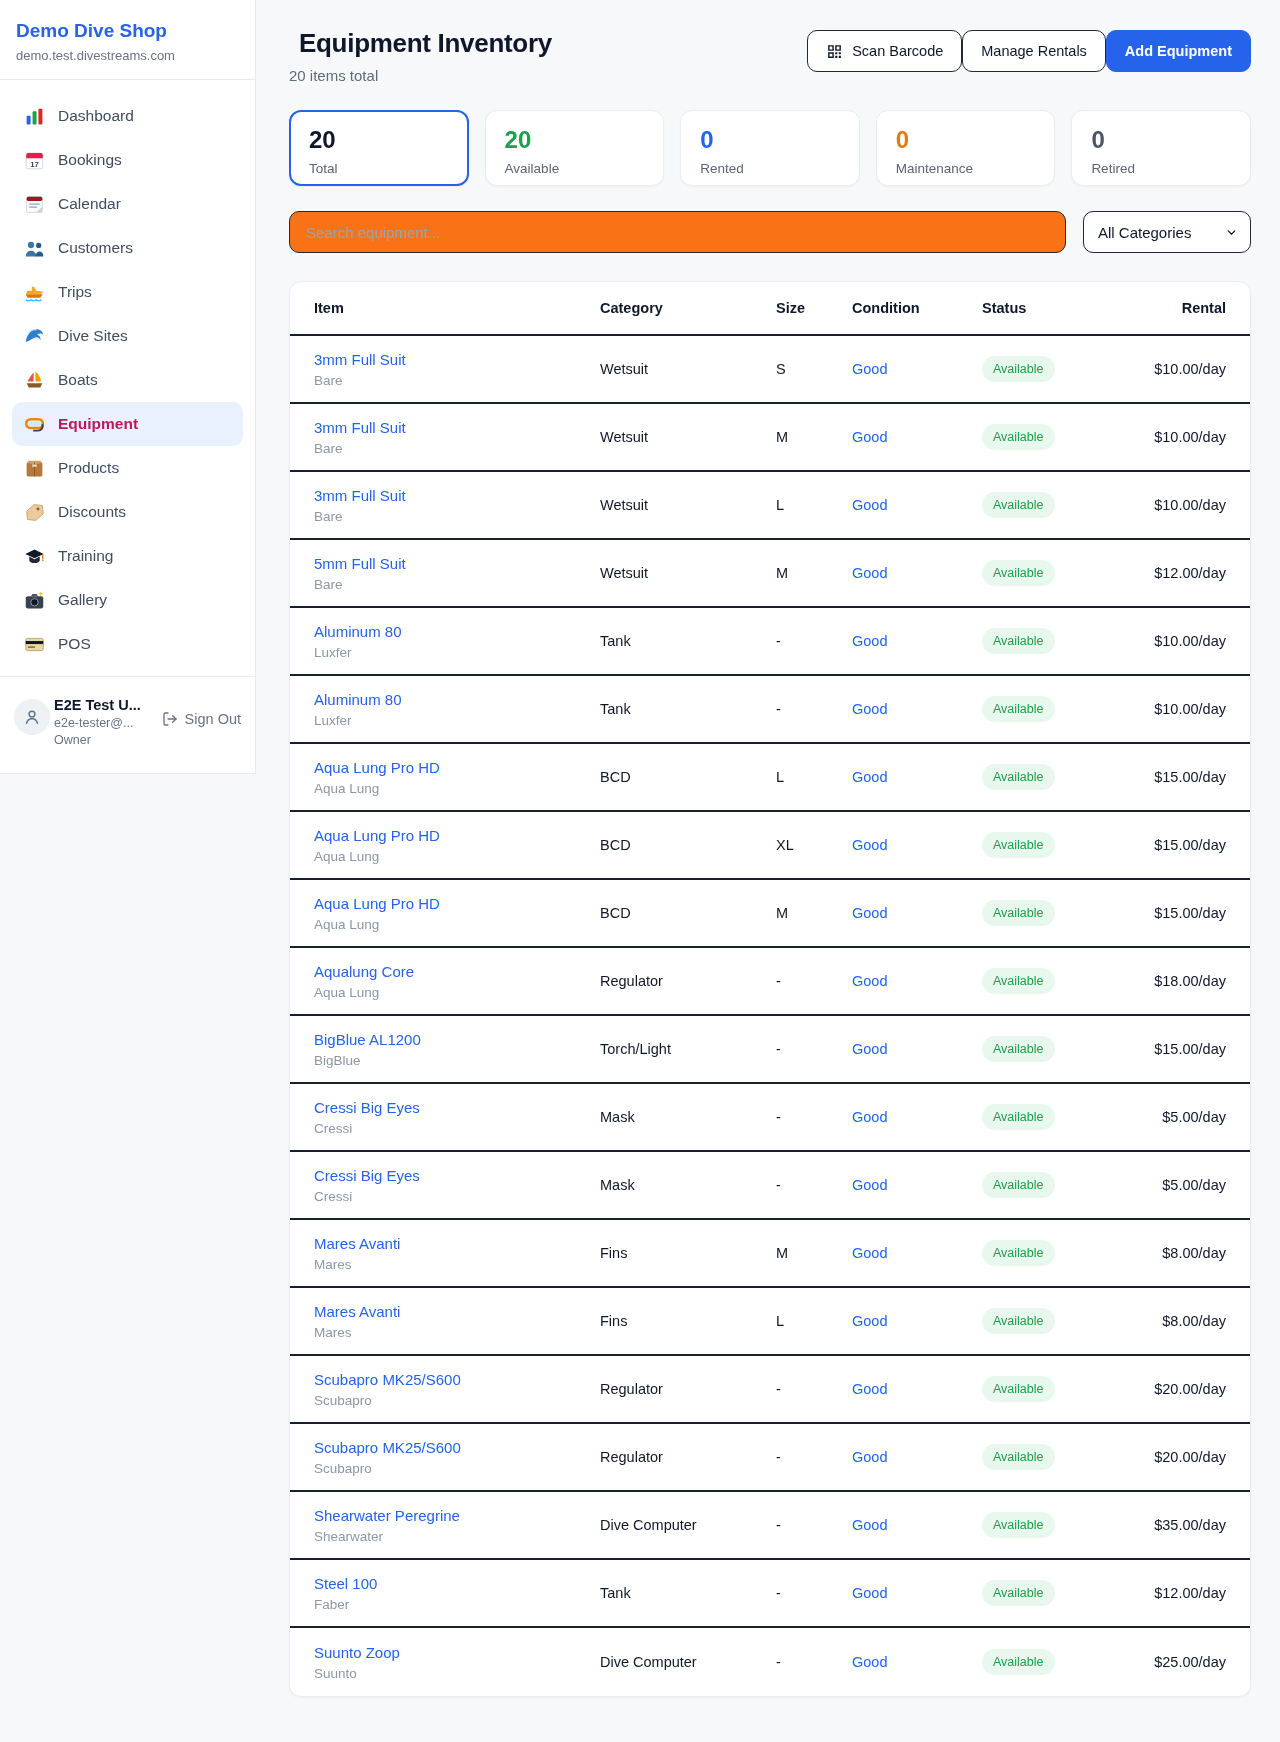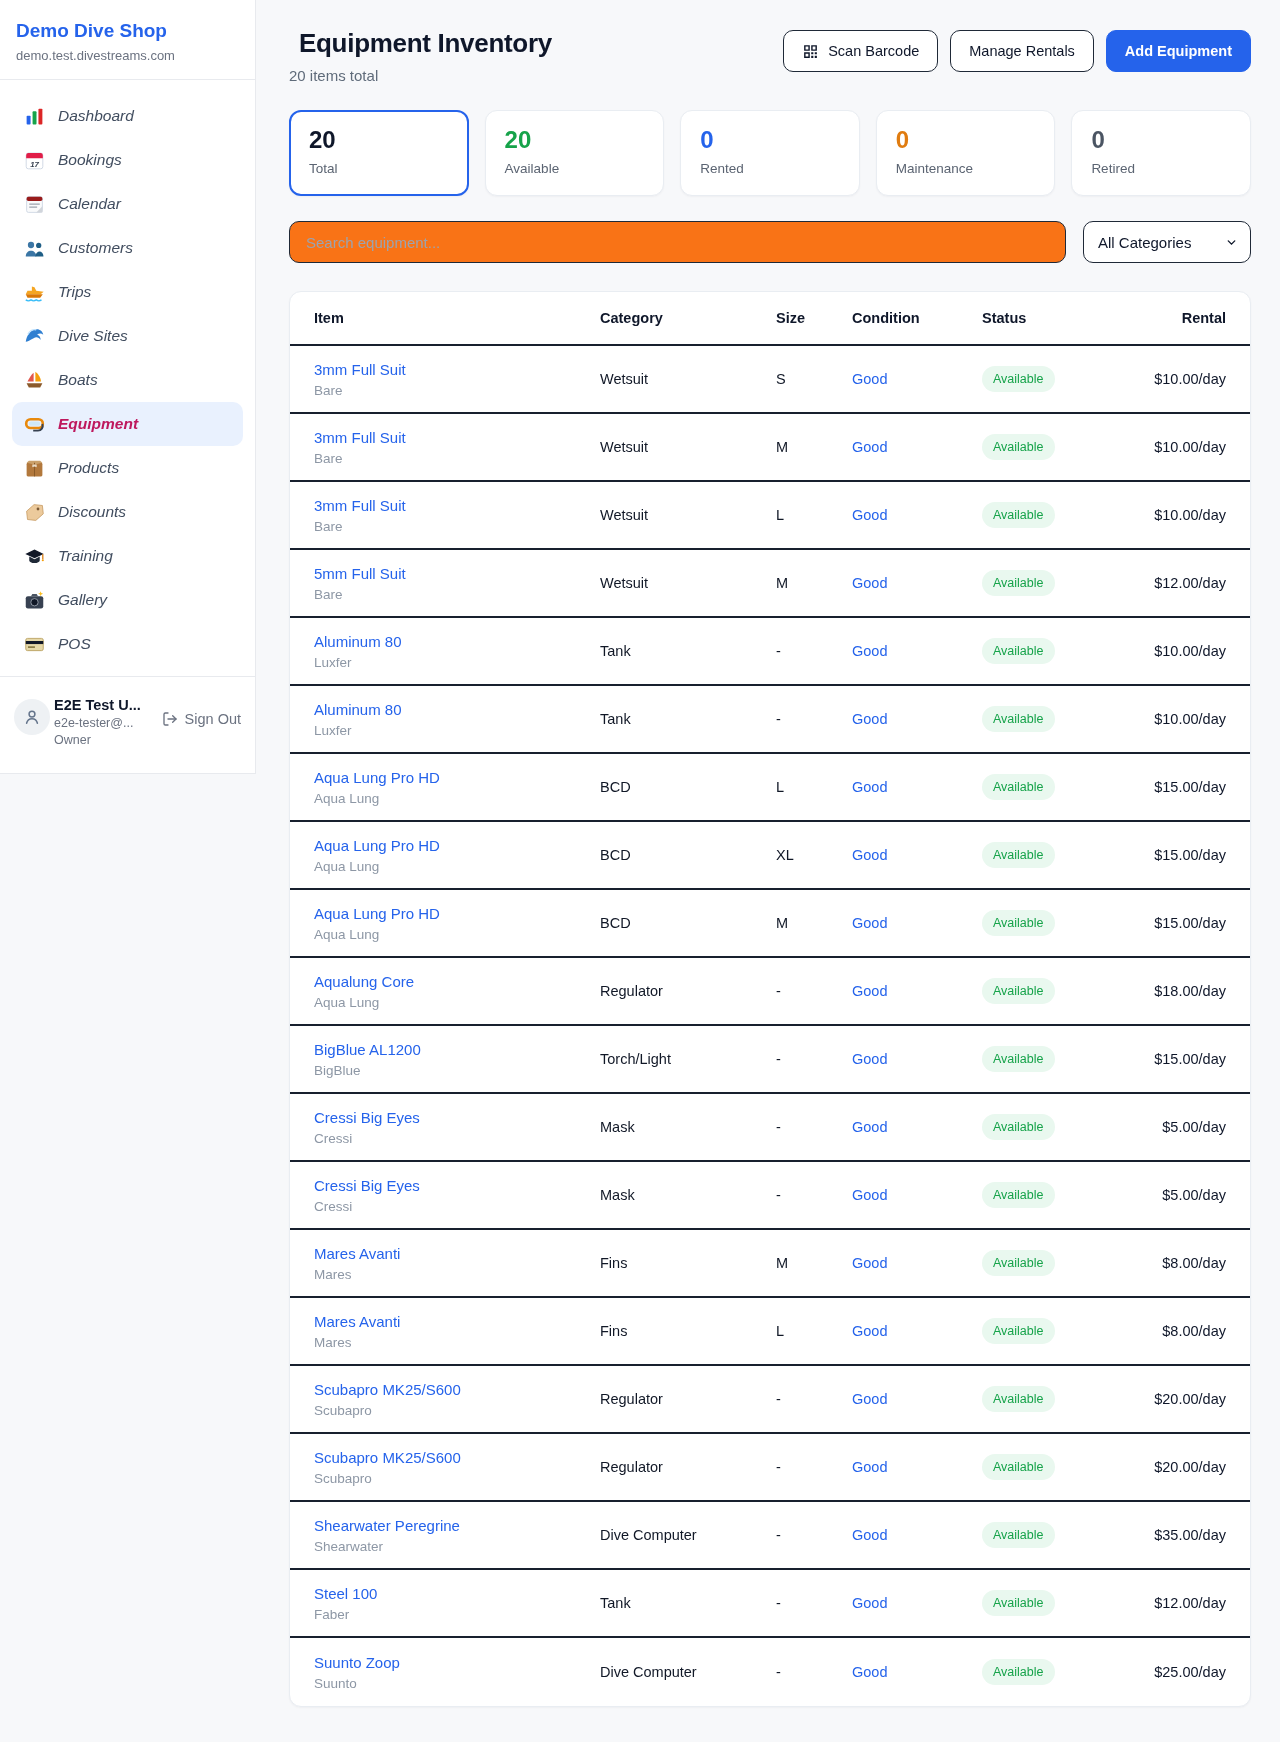--- a/index.html
+++ b/index.html
@@ -19,21 +19,21 @@
     padding-bottom:6px;
   }
   .brand { padding:20px 16px 16px; }
   .brand-name { font-size:19px; font-weight:bold; color:#2563eb; }
   .brand-domain { font-size:13px; color:#6b7280; margin-top:6px; }
   .side-divider { border-top:1px solid #e8eaee; }
   .nav { padding:14px 12px 10px; }
   .nav-item {
     display:flex; align-items:center; gap:13px;
     height:44px; padding:0 12px; border-radius:10px;
-    font-size:15.5px; color:#414d5f; cursor:pointer;font-style:italic;
+    font-size:15.5px; color:#414d5f; cursor:pointer;
   }
   .nav-item.active { background:#e9f1fe; color:#be185d; font-weight:bold; }
   .nav-icon { width:21px; height:21px; display:inline-flex; flex:0 0 21px; }
   .nav-icon svg { width:21px; height:21px; }
   .user-section {
     display:flex; align-items:flex-start; gap:4px;
     padding:16px 14px 20px; margin-top:4px;
   }
   .avatar {
     width:36px; height:36px; border-radius:50%;
@@ -49,34 +49,34 @@
     font-family:inherit; font-size:14.5px; color:#6b7280; cursor:pointer;
     margin-top:14px; white-space:nowrap;
   }
   .signout svg { width:16px; height:16px; }
 
   
   .main { flex:1; padding:28px 29px 32px 33px; }
   .page-header { display:flex; justify-content:space-between; align-items:flex-start; }
   .page-title { font-size:26px; font-weight:bold; letter-spacing:-0.3px;margin-left:10px; }
   .page-subtitle { font-size:15px; color:#5f6b7a; margin-top:8px; }
-  .header-actions { display:flex; gap:12px; margin-top:2px; }
+  .header-actions { display:flex; gap:0; margin-top:2px; }
   .btn {
     display:inline-flex; align-items:center; gap:9px; height:42px; padding:0 18px;
     border-radius:10px; border:1.5px solid #1f2937; background:#fff;
     font-family:inherit; font-size:14.5px; font-weight:500; color:#0f172a; cursor:pointer;
   }
   .btn svg { width:17px; height:17px; }
   .btn.primary { background:#2563eb; border-color:#2563eb; color:#fff; font-weight:bold; }
 
   
   .stats { display:flex; gap:16px; margin-top:26px; }
   .stat-card {
     flex:1; background:#fff; border:1px solid #e9edf2; border-radius:12px;
-    padding:15px 19px; height:86px; cursor:pointer;
+    padding:15px 19px; height:76px; cursor:pointer;
     box-shadow:0 1px 2px rgba(16,24,40,.04);
   }
   .stat-card.active { border:2px solid #2563eb; padding:14px 18px; }
   .stat-value { font-size:24px; font-weight:bold; }
   .stat-label { font-size:13.5px; color:#5b6472; margin-top:7px; }
 
   
   .filters { display:flex; gap:17px; margin-top:25px; }
   .search-input {
     flex:1; height:42px; border:1.5px solid #1f2937; border-radius:10px;

